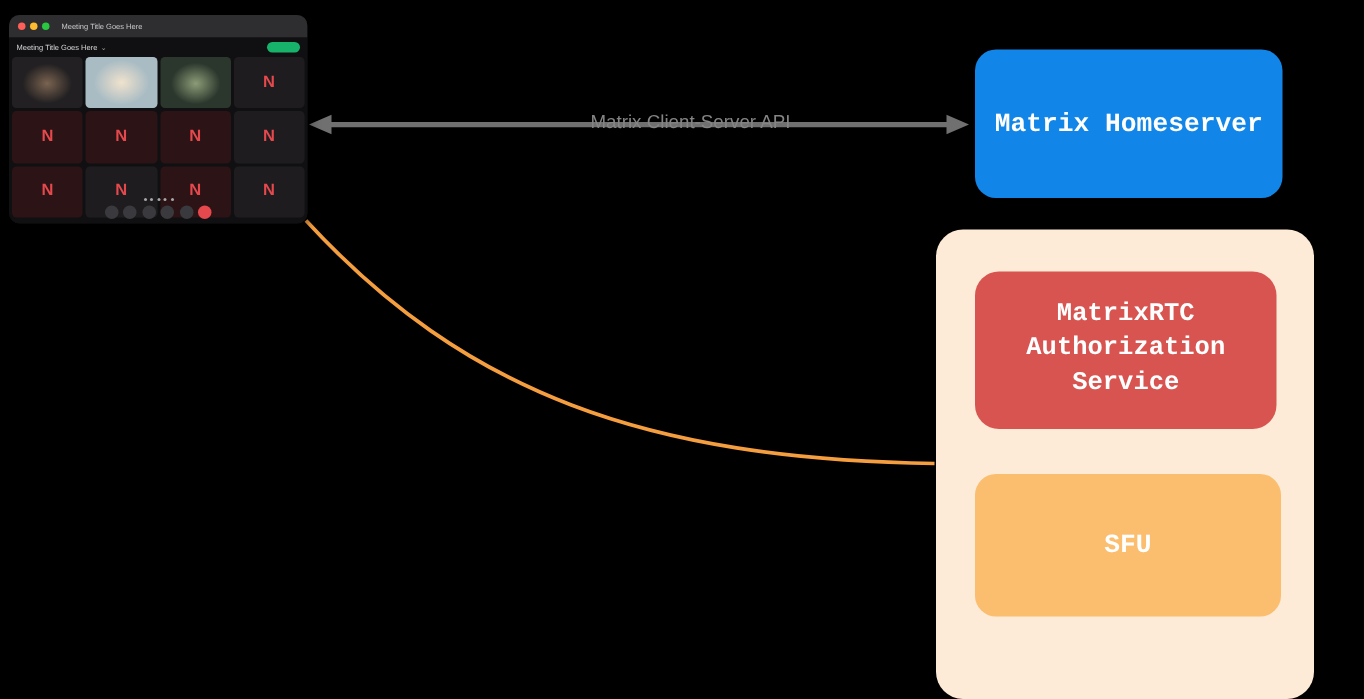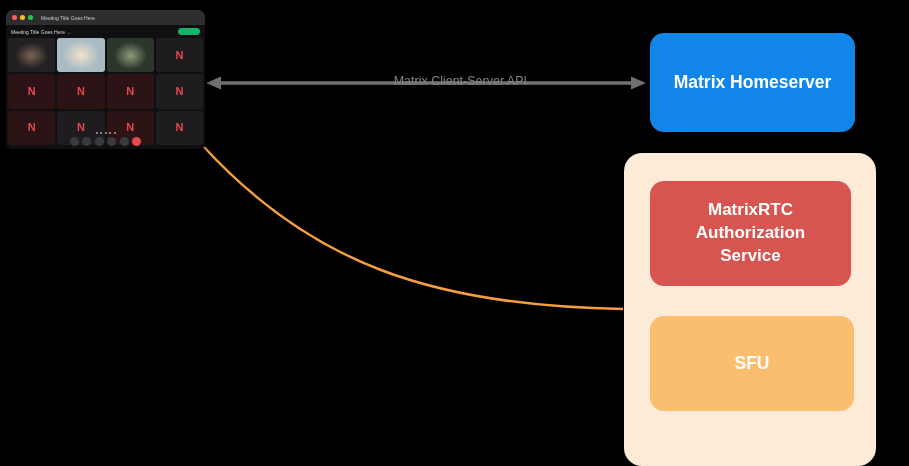--- a/index.html
+++ b/index.html
@@ -10,27 +10,27 @@
   .connectors{position:absolute;left:0;top:0;width:909px;height:466px;}
   .arrow-line{stroke:var(--arrow-gray,#707070);stroke-width:3.5;}
   .arrow-head{fill:var(--arrow-gray,#707070);}
   .curve{stroke:var(--curve-orange,#f59e3f);stroke-width:2.5;fill:none;}
 
   .arrow-label{position:absolute;left:327px;top:62px;width:200px;text-align:right;
     color:var(--arrow-label-gray,#818181);font-size:12.5px;font-weight:400;margin-top:12px;}
 
   
   .box{position:absolute;display:flex;align-items:center;justify-content:center;
-    color:#fff;font-weight:700;text-align:center;border-radius:14px;}
+    color:#fff;font-weight:700;text-align:center;border-radius:14px;font-family:Liberation Mono, monospace;}
   .homeserver{left:650px;top:33px;width:205px;height:99px;background:var(--homeserver-blue,#1286e8);
     font-size:17.5px;}
   .backend{position:absolute;left:624px;top:153px;width:252px;height:313px;
     background:var(--backend-peach,#fdead7);border-radius:18px;}
   .auth{left:26px;top:28px;width:201px;height:105px;background:var(--auth-red,#d85450);
-    font-size:17px;line-height:1.35;padding:0 18px;box-sizing:border-box;}
+    font-size:17px;line-height:1.35;padding:0 18px;box-sizing:border-box;border-radius:16px;}
   .sfu{left:26px;top:163px;width:204px;height:95px;background:var(--sfu-orange,#fbbd6e);
     font-size:17.5px;}
   .backend-label{position:absolute;left:22px;bottom:10px;color:var(--backend-label-gray,#a0a099);
     font-size:13px;font-weight:700;}
 
   
   .call-window{position:absolute;left:6px;top:10px;width:199px;height:139px;border-radius:7px;
     overflow:hidden;background:#131314;box-shadow:0 2px 8px rgba(0,0,0,.6);}
   .chrome{height:15px;background:#2e2e30;display:flex;align-items:center;padding:0 6px;gap:3px;}
   .tl{width:5px;height:5px;border-radius:50%;display:inline-block;}

